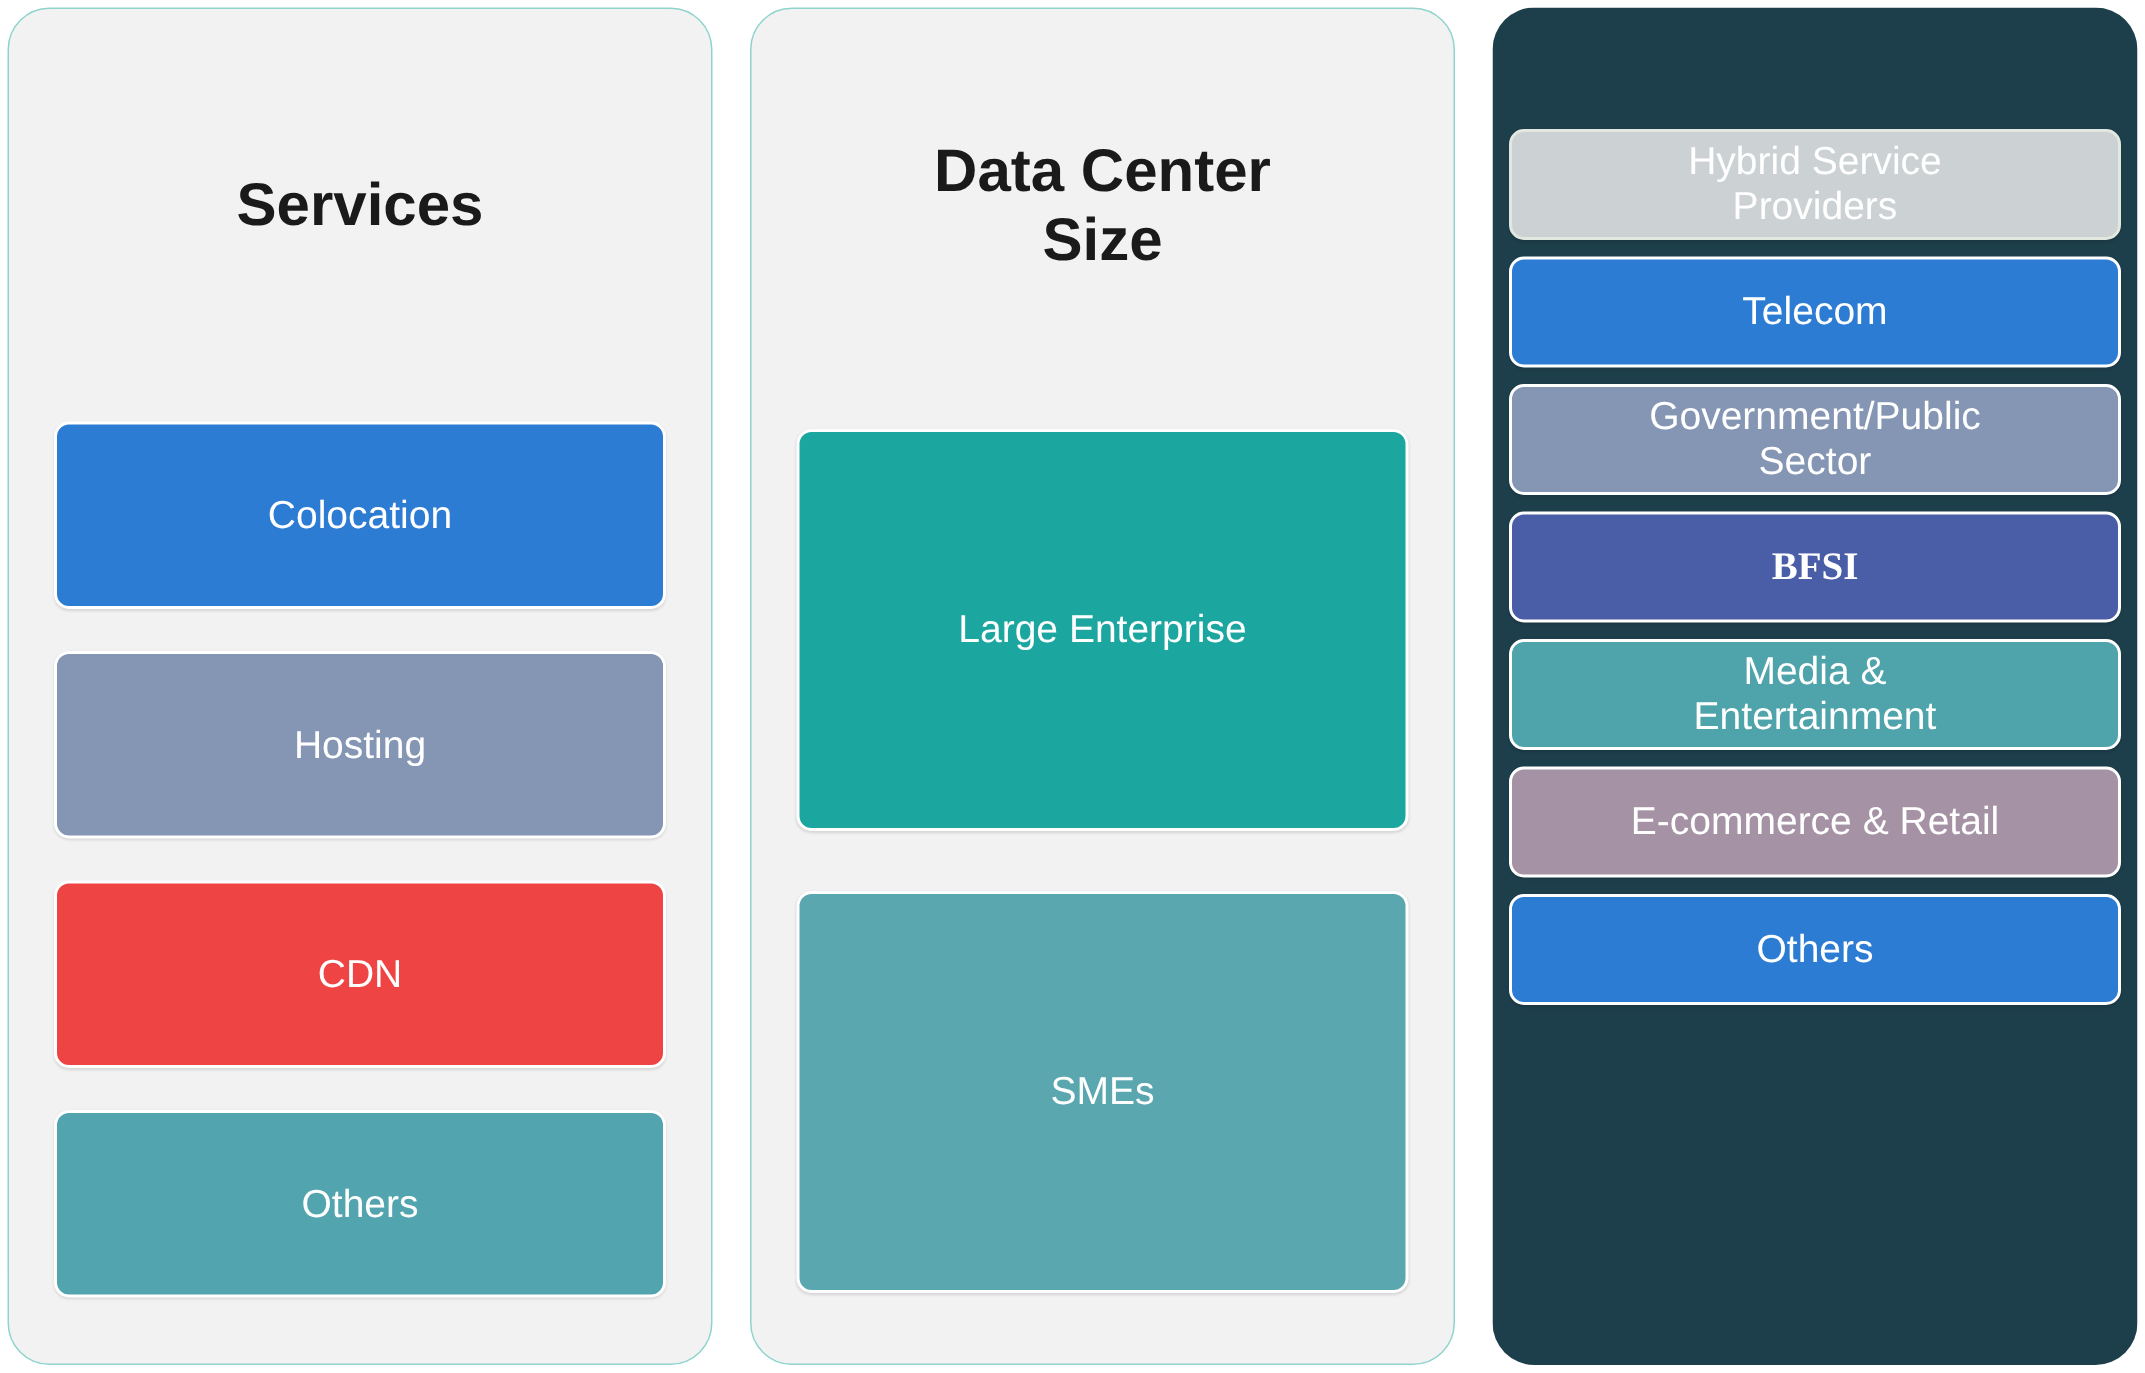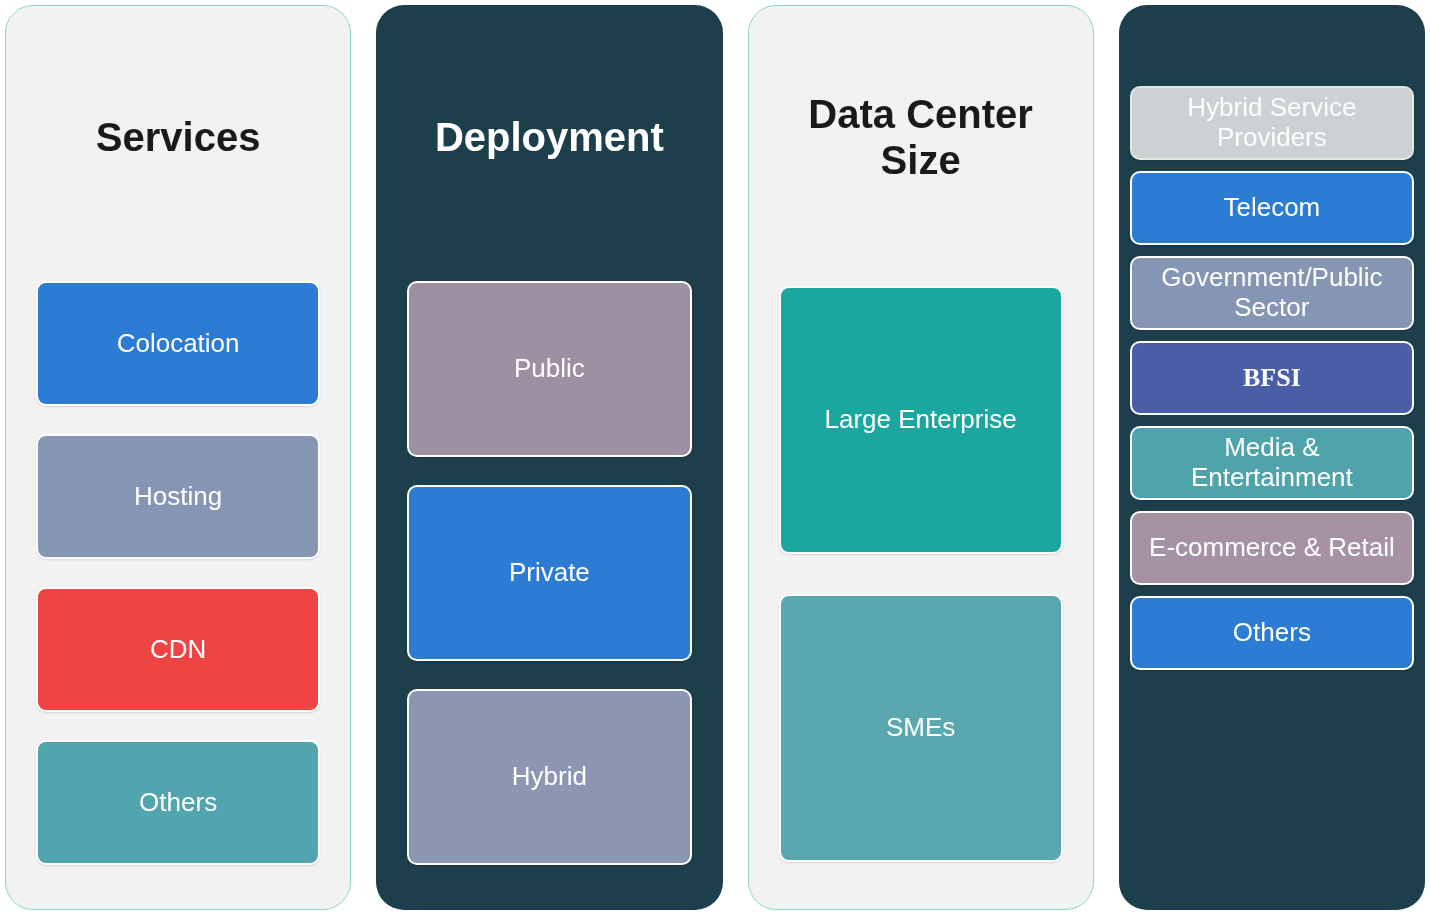--- a/index.html
+++ b/index.html
@@ -81,28 +81,20 @@
   <div class="panel col-services" style="background: rgb(242, 242, 242); border-color: rgb(143, 212, 204);">
     <div class="col-title" style="color: rgb(26, 26, 26);">Services</div>
     <div class="items">
       <div class="box" style="background: rgb(45, 124, 212);">Colocation</div>
       <div class="box" style="background: rgb(132, 150, 180);">Hosting</div>
       <div class="box" style="background: #ef4444;">CDN</div>
       <div class="box" style="background: rgb(82, 165, 174);">Others</div>
     </div>
   </div>
 
-  <div class="panel col-deployment" style="background: rgb(29, 62, 75);">
-    <div class="col-title" style="color: rgb(255, 255, 255);">Deployment</div>
-    <div class="items">
-      <div class="box" style="background: rgb(158, 144, 162);">Public</div>
-      <div class="box" style="background: rgb(45, 124, 212);">Private</div>
-      <div class="box" style="background: rgb(139, 150, 178);">Hybrid</div>
-    </div>
-  </div>
 
   <div class="panel col-size" style="background: rgb(242, 242, 242); border-color: rgb(143, 212, 204);">
     <div class="col-title" style="color: rgb(26, 26, 26);">Data Center
 Size</div>
     <div class="items">
       <div class="box" style="background: rgb(28, 166, 160);">Large Enterprise</div>
       <div class="box" style="background: rgb(91, 167, 176);">SMEs</div>
     </div>
   </div>
 

